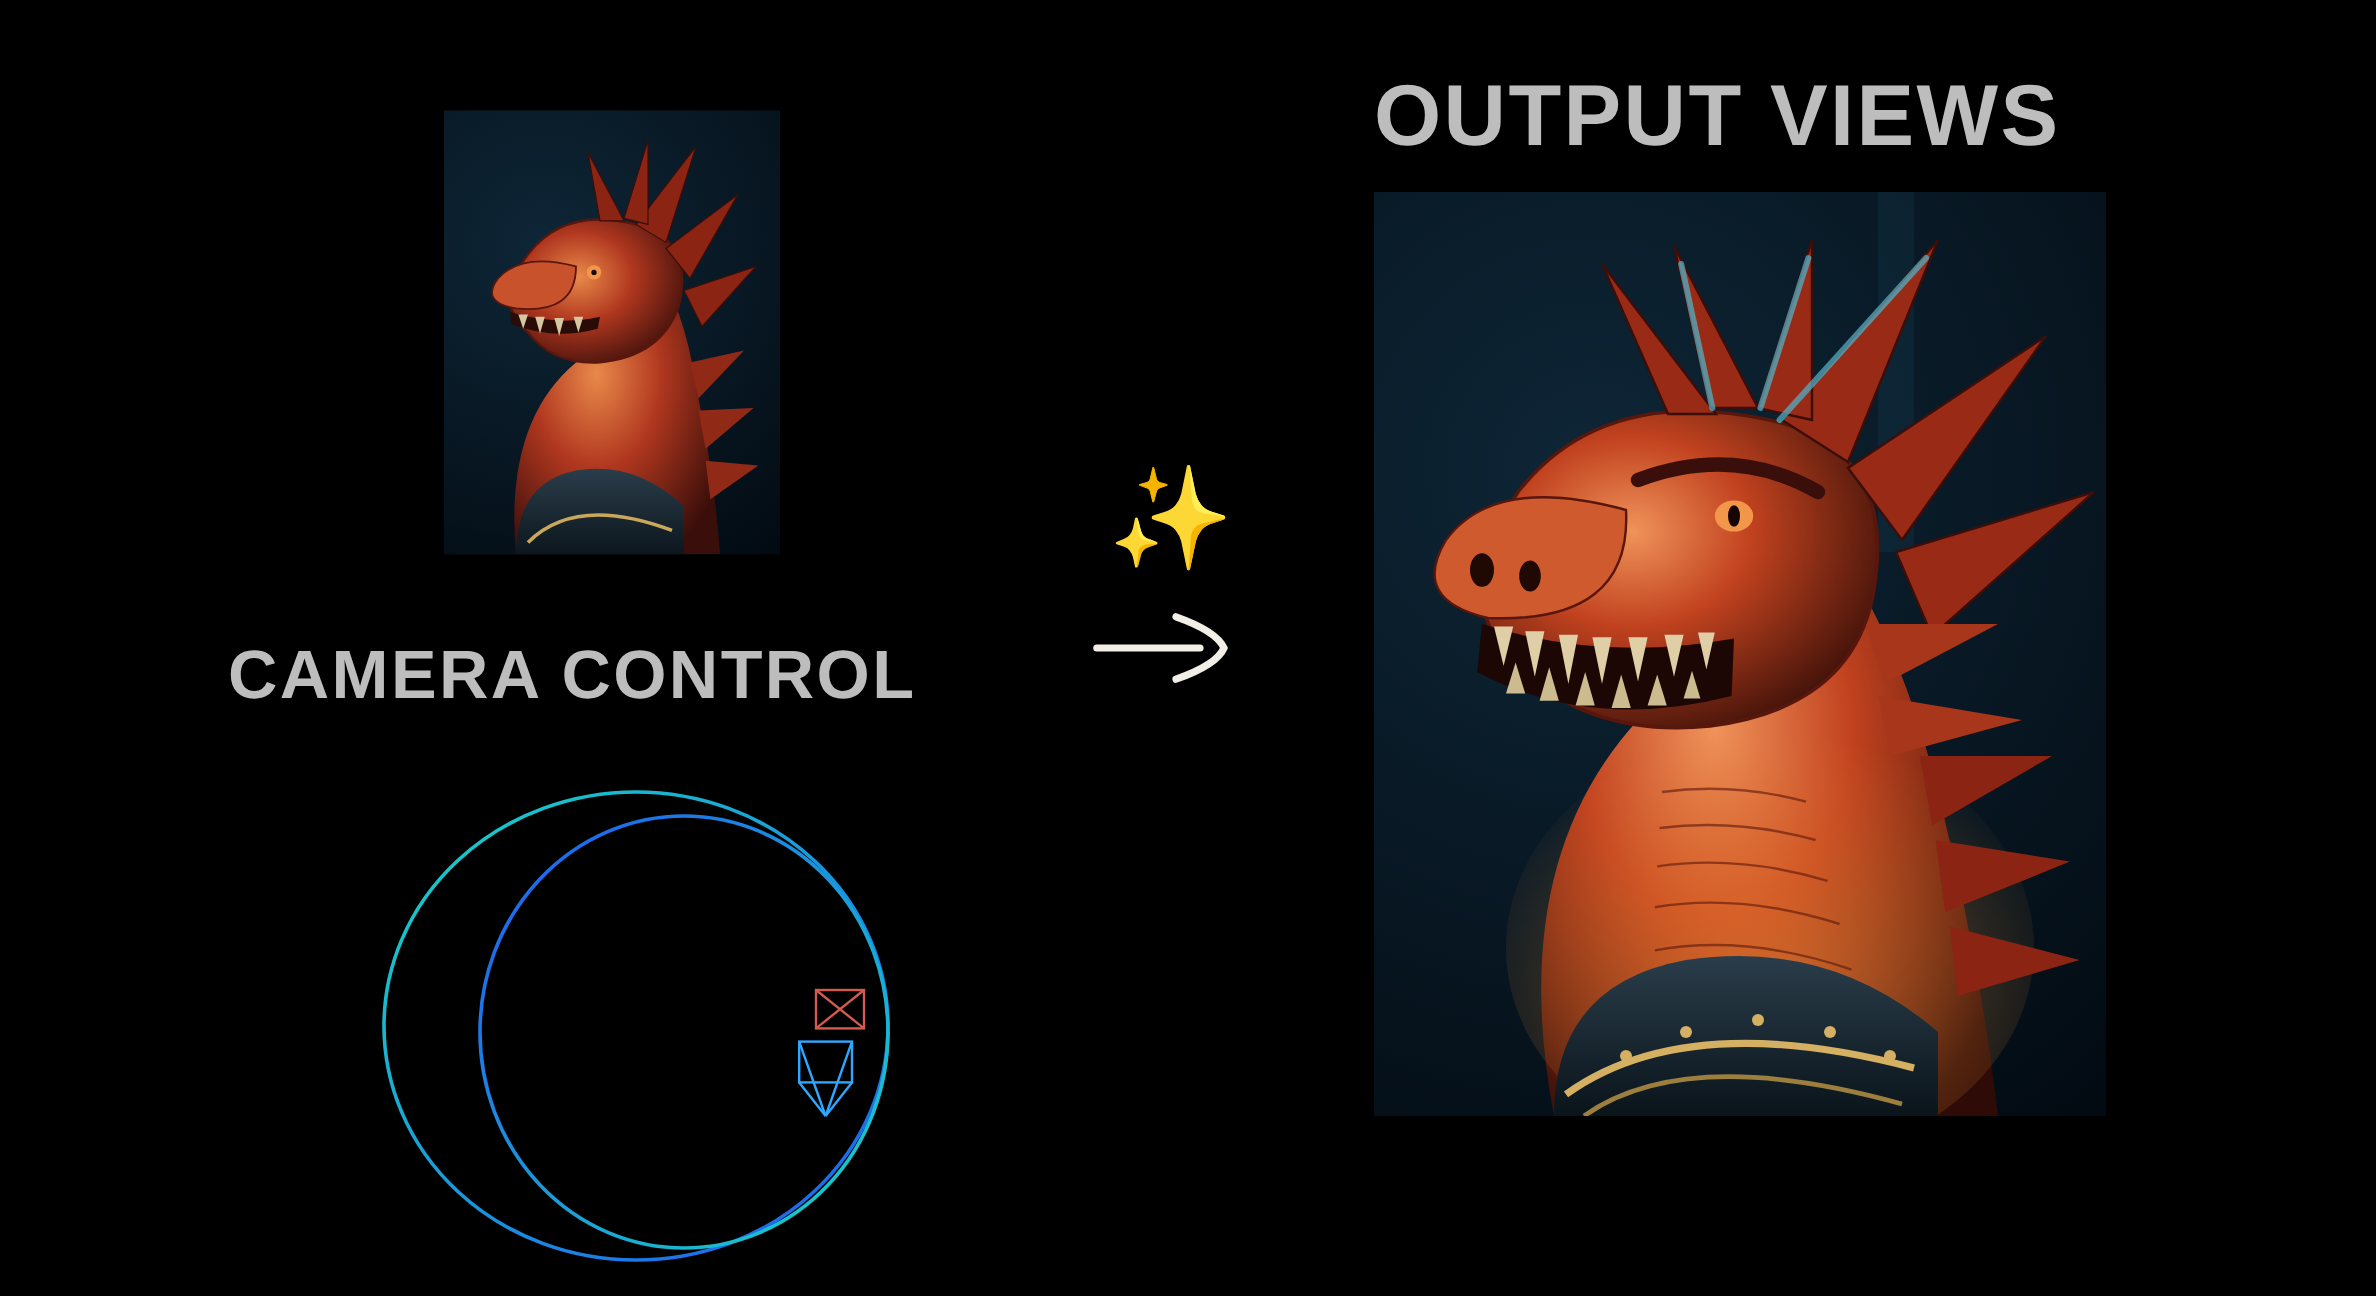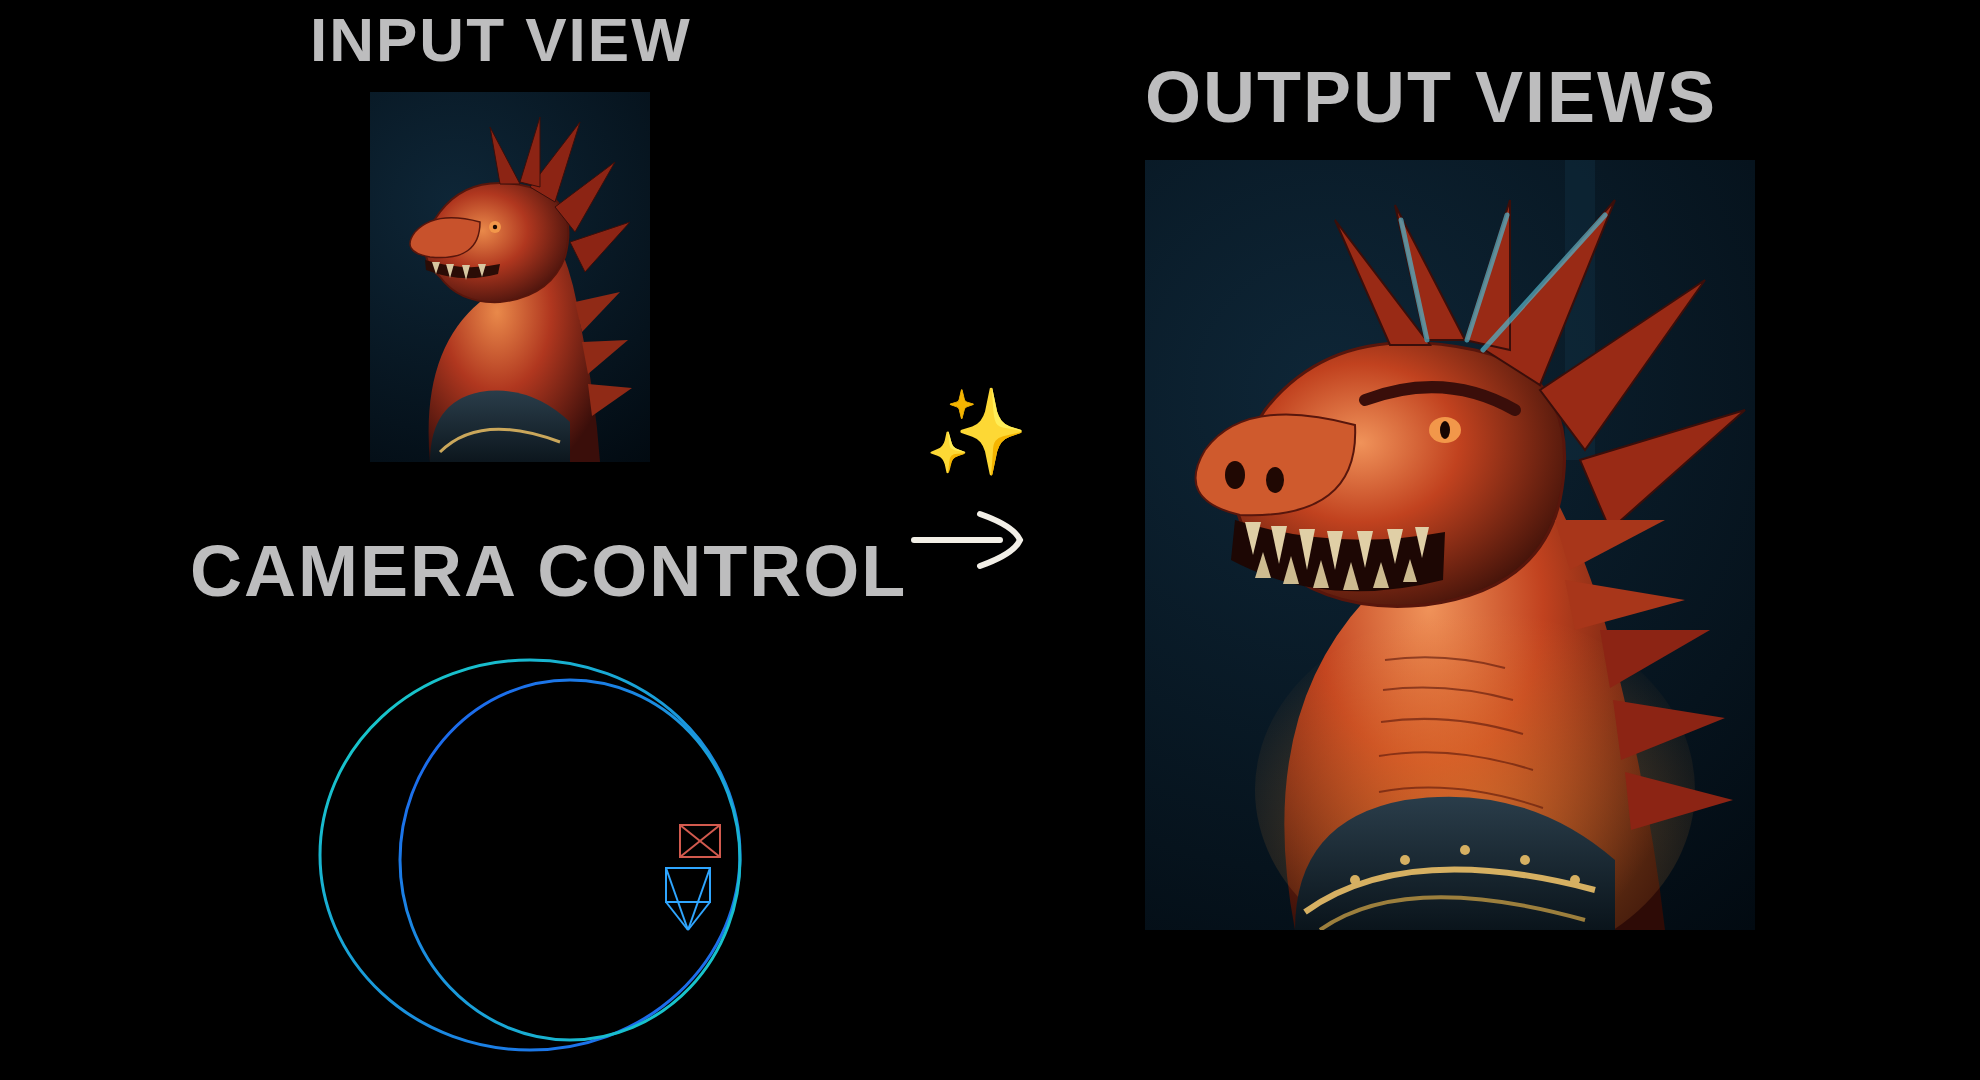--- a/index.html
+++ b/index.html
@@ -16,21 +16,21 @@
     height: 1080px;
   }
   .heading {
     position: absolute;
     color: #bdbdbe;
     font-weight: 900;
     letter-spacing: 2px;
     text-transform: uppercase;
   }
   #h-input   { left: 310px; top: 4px;   font-size: 62px; }
-  #h-camera  { left: 190px; top: 530px; font-size: 72px; }
+  #h-camera  { left: 190px; top: 530px; font-size: 57px; }
   #h-output  { left: 1145px; top: 56px; font-size: 72px; }
 
   
   .thumb {
     position: absolute;
     left: 370px; top: 92px;
     width: 280px; height: 370px;
     background: radial-gradient(circle at 30% 30%, #0e2637 0%, #06131d 70%, #020a11 100%);
     overflow: hidden;
   }
@@ -70,21 +70,20 @@
     position: absolute;
     left: 310px; top: 630px;
     width: 470px; height: 440px;
   }
 </style>
 </head>
 <body>
 
 <div class="stage">
 
-  <div id="h-input" class="heading">INPUT VIEW</div>
 
   <div id="h-camera" class="heading">CAMERA CONTROL</div>
 
   <div id="h-output" class="heading">OUTPUT VIEWS</div>
 
   <div class="thumb">
     <svg viewBox="0 0 280 370" preserveAspectRatio="xMidYMid slice">
       <defs>
         <radialGradient id="dragSmall" cx="40%" cy="40%" r="70%">
           <stop offset="0%" stop-color="#e9894a"></stop>

